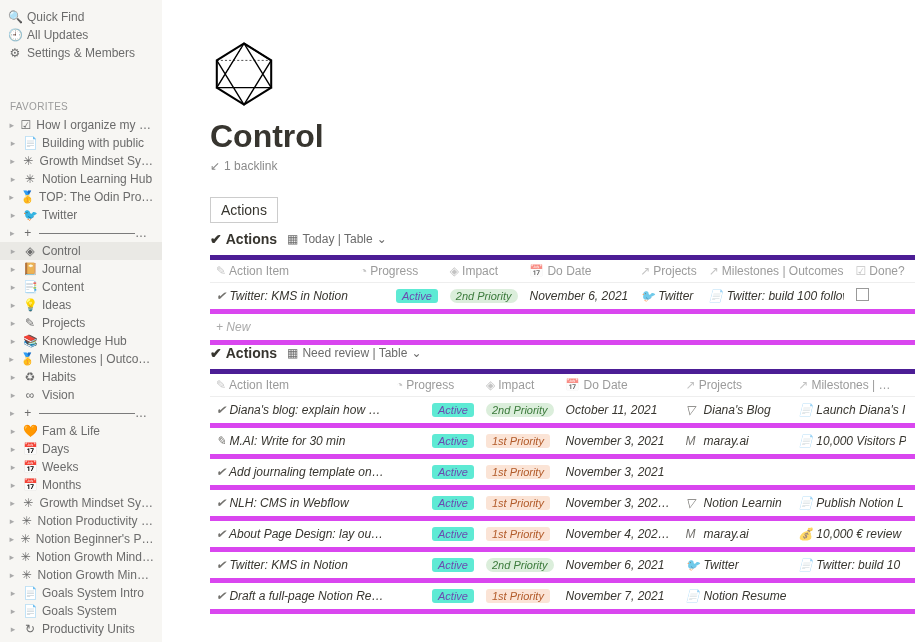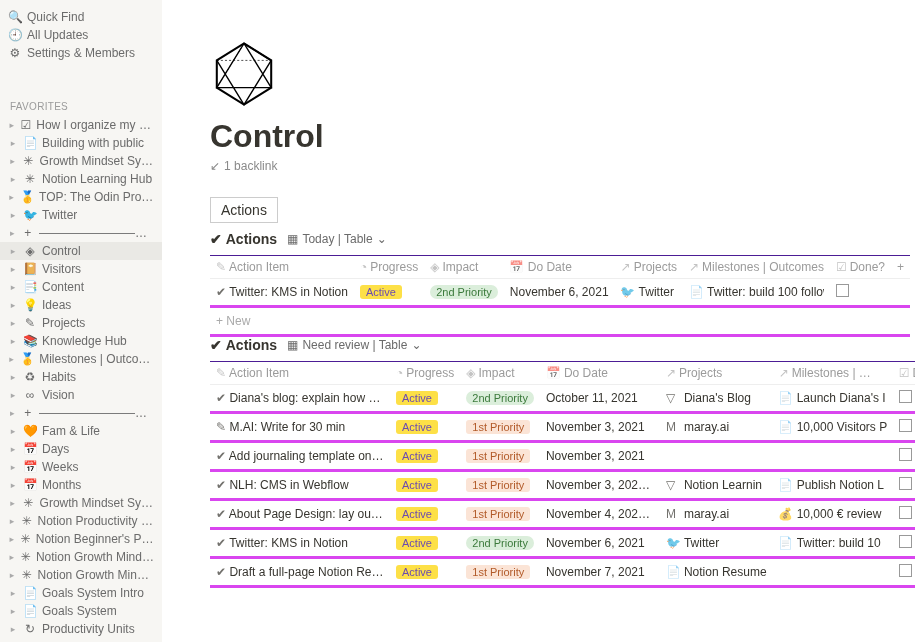--- a/index.html
+++ b/index.html
@@ -20,26 +20,26 @@
 .page-title { font-size: 32px; font-weight: 700; margin-bottom: 4px; }
 .backlink { font-size: 12px; color: #8a8a8a; display: flex; align-items: center; gap: 4px; margin-bottom: 24px; }
 
 .view-label { display: inline-block; border: 1px solid #ccc; padding: 4px 10px; font-size: 14px; margin-bottom: 8px; }
 .db-header { display: flex; align-items: center; gap: 10px; margin-bottom: 8px; }
 .db-title { font-size: 14px; font-weight: 600; display: flex; align-items: center; gap: 4px; }
 .view-tab { font-size: 12px; color: #6b6b6b; display: flex; align-items: center; gap: 4px; }
 
 
 .tbl { width: 100%; font-size: 12px; border-collapse: collapse; }
-.tbl th { text-align: left; font-weight: 400; color: #9b9b9b; padding: 4px 6px; border-bottom: 1px solid #eee; border-top: 1px solid #4c1d95; white-space: nowrap; }
+.tbl th { text-align: left; font-weight: 400; color: #9b9b9b; padding: 4px 6px; border-bottom: 1px solid #eee; border-top: 5px solid #4c1d95; white-space: nowrap; }
 .tbl th .thi { margin-right: 3px; opacity: 0.6; }
-.tbl td { padding: 5px 6px; border-bottom: 3px solid #d946ef; white-space: nowrap; max-width:120px; overflow:hidden; text-overflow:ellipsis;}
+.tbl td { padding: 5px 6px; border-bottom: 5px solid #d946ef; white-space: nowrap; max-width:120px; overflow:hidden; text-overflow:ellipsis;font-style:italic;}
 .tbl td:first-child { max-width: 180px; overflow: hidden; text-overflow: ellipsis; }
 .tag { padding: 1px 6px; border-radius: 3px; font-size: 11px; display: inline-block; }
-.tag-active { background: #fde047; color: #6b4bb0; }
+.tag-active { background: #5eead4; color: #6b4bb0; margin-left: 36px; }
 .tag-p1 { background: #fbe4d6; color: #b25b2a; }
 .tag-p2 { background: #dbeedb; color: #3b7a3b; border-radius: 7px; }
 .chk { width: 13px; height: 13px; border: 1.5px solid #999; display: inline-block; }
 .newrow td { color: #aaa; padding: 6px; margin-top: 40px; }
 .plus-col { width: 30px; text-align:center; color:#aaa;}
 .calc { text-align: center; color: #aaa; font-size: 11px; padding: 6px 0 24px; }
 .link-cell { display:flex; align-items:center; gap:4px; overflow:hidden; text-overflow:ellipsis;}
 .cell-ico { opacity:0.7; width:14px; flex-shrink:0;}
 svg { display:block; }
 </style>
@@ -99,21 +99,21 @@
         <span class="lbl">———————————</span>
       </div>
       <div class="side-item active">
         <span class="tri">▸</span>
         <span class="ico">◈</span>
         <span class="lbl">Control</span>
       </div>
       <div class="side-item">
         <span class="tri">▸</span>
         <span class="ico">📔</span>
-        <span class="lbl">Visitors</span>
+        <span class="lbl">Journal</span>
       </div>
       <div class="side-item">
         <span class="tri">▸</span>
         <span class="ico">📑</span>
         <span class="lbl">Content</span>
       </div>
       <div class="side-item">
         <span class="tri">▸</span>
         <span class="ico">💡</span>
         <span class="lbl">Ideas</span>

